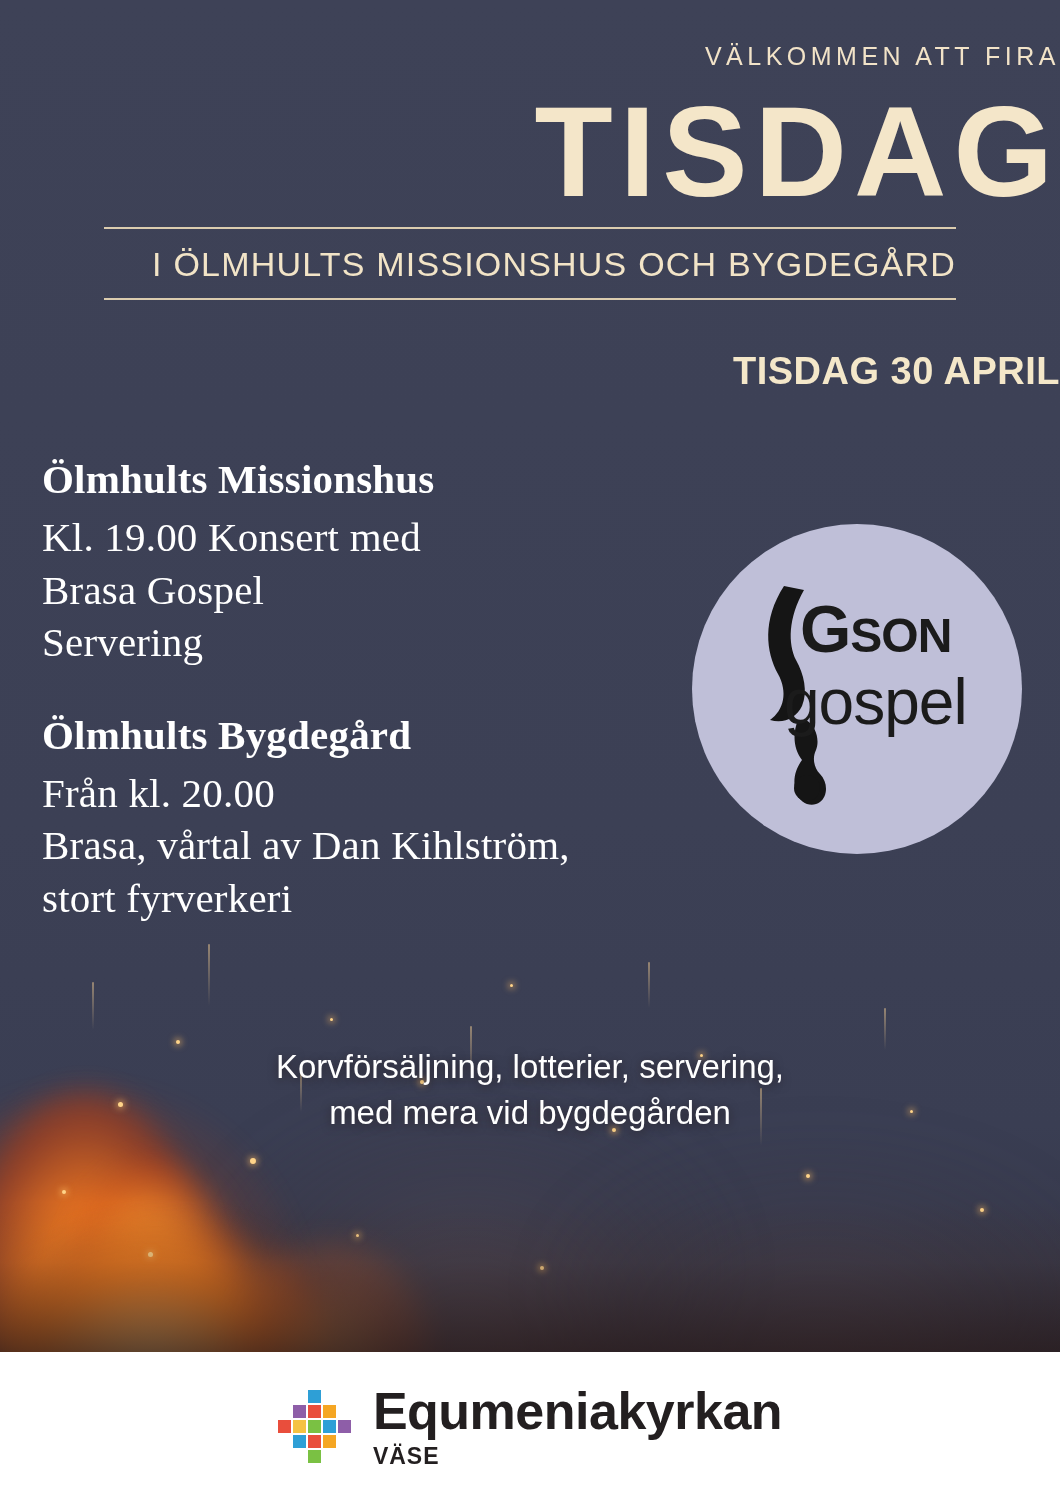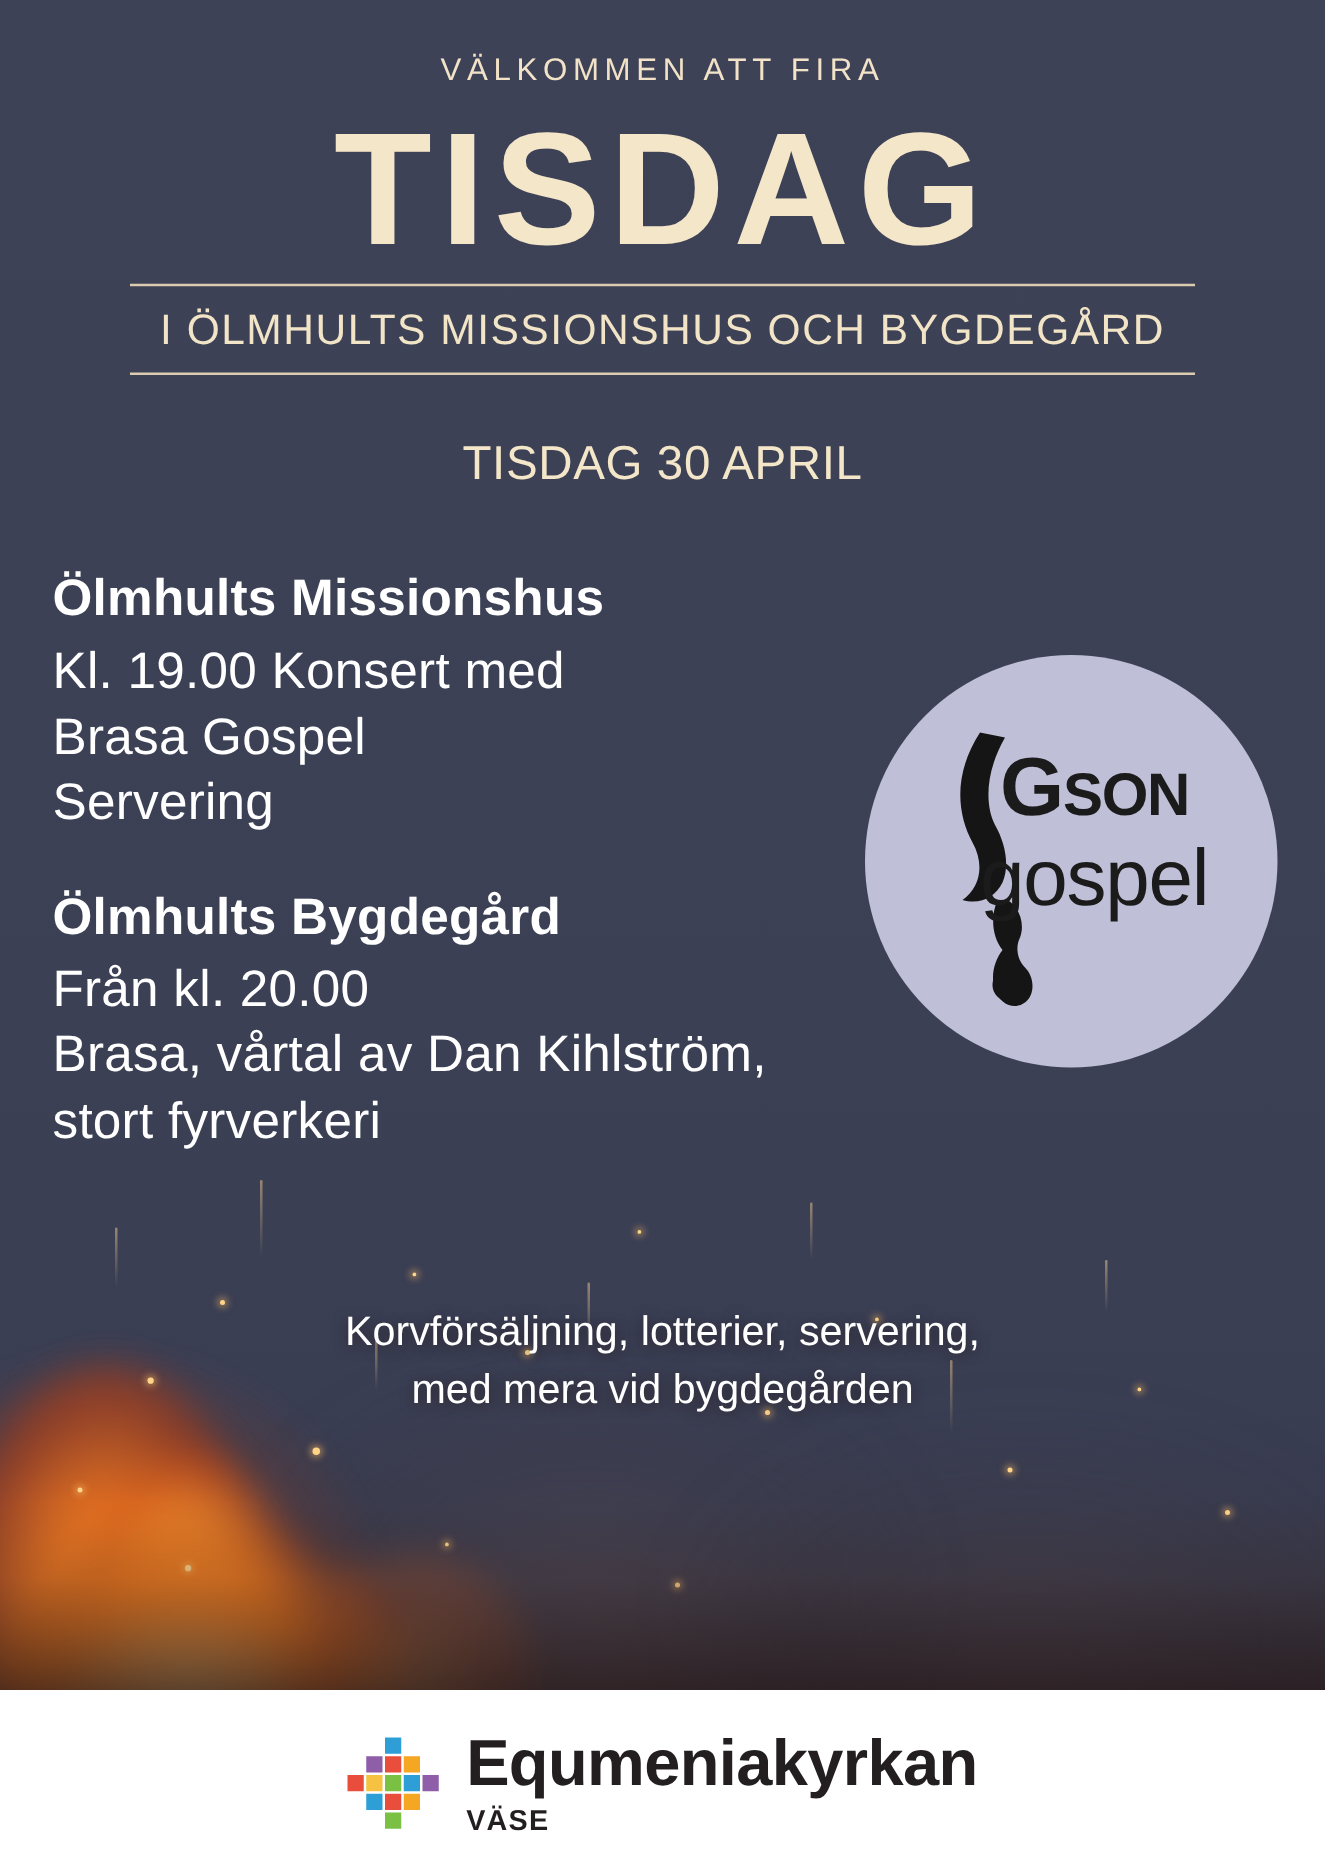--- a/index.html
+++ b/index.html
@@ -68,21 +68,21 @@
     width: 2px;
     background: linear-gradient(180deg, rgba(255,214,150,.85), rgba(255,214,150,0));
     border-radius: 2px;
     opacity: .55;
   }
 
   
   .header {
     position: relative;
     padding-top: 42px;
-    text-align: center;
+    text-align: right;
     z-index: 5;
   }
   .kicker {
     color: #f2e3c8;
     font-size: 25px;
     letter-spacing: 4.5px;
     font-weight: 400;
   }
   .title {
     color: #f4e6c9;
@@ -105,34 +105,34 @@
     color: #f2e4c7;
     font-size: 34px;
     letter-spacing: 1.2px;
     padding: 16px 0 14px;
     font-weight: 400;
     white-space: nowrap;
   }
   .date {
     color: #f4e7c9;
     font-size: 38px;
-    font-weight: 400;
+    font-weight: 700;
     letter-spacing: .5px;
     margin-top: 50px;
   }
 
   
   .content {
     position: relative;
     z-index: 6;
     margin-top: 62px;
     padding: 0 42px;
     color: #ffffff;
   }
-  .block { margin-bottom: 42px; }
+  .block { margin-bottom: 42px; font-family: Liberation Serif, serif; }
   .block h2 {
     font-size: 41px;
     font-weight: 700;
     letter-spacing: .2px;
     margin-bottom: 8px;
   }
   .block p {
     font-size: 41px;
     font-weight: 300;
     line-height: 1.28;

